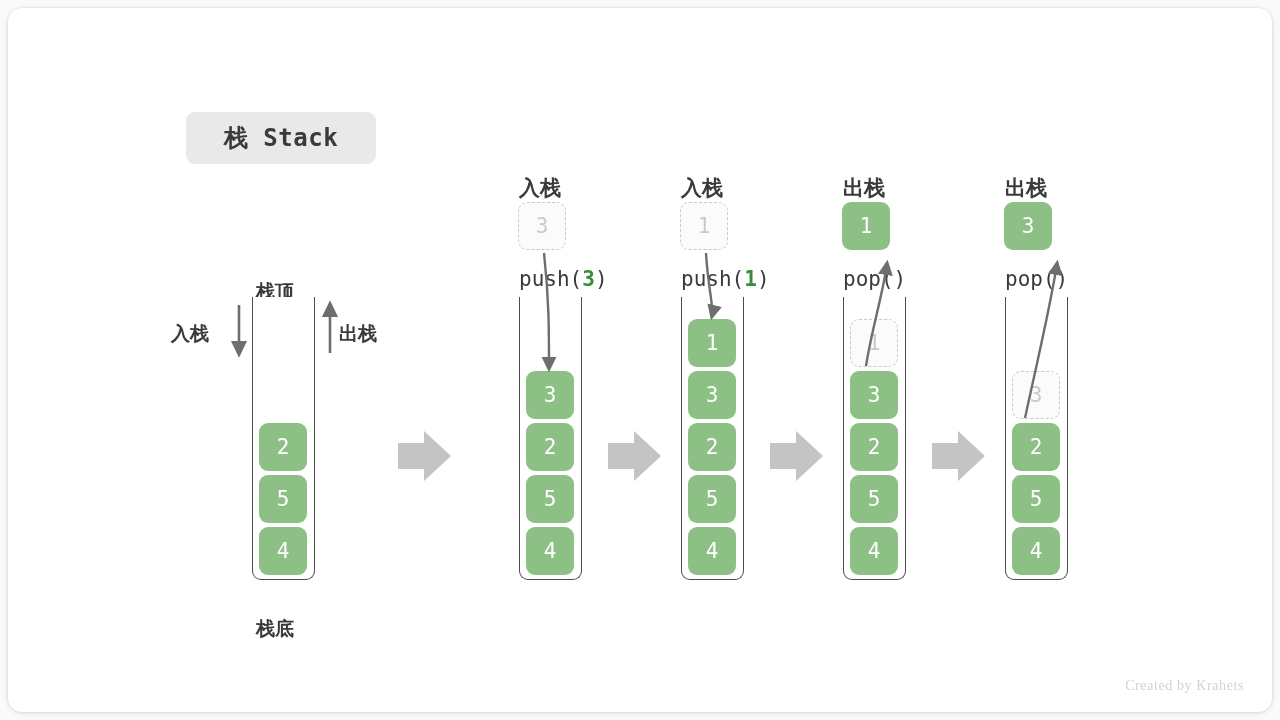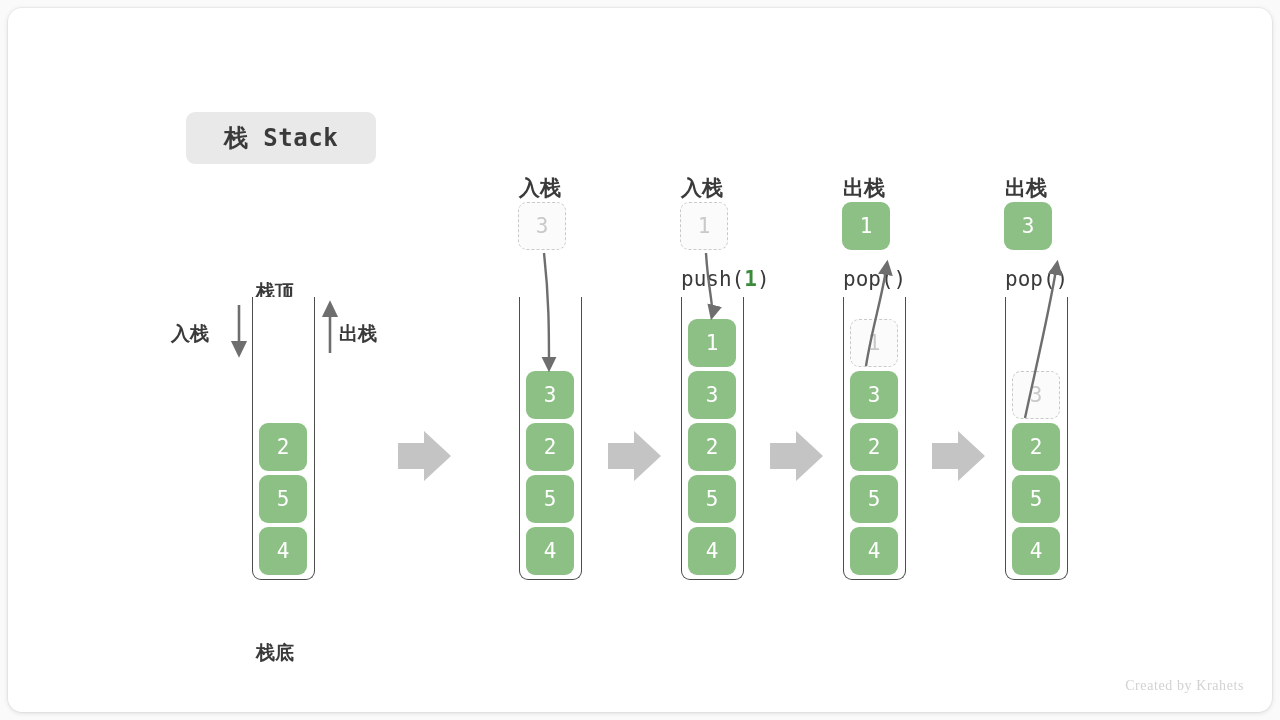--- a/index.html
+++ b/index.html
@@ -76,39 +76,40 @@
 </head>
 <body>
 
 <div class="card">
   <div class="stage">
 
     <div class="title-badge">栈 Stack</div>
 
     <div class="coltitle" style="left:511px;top:104px;">
       <div class="cn">入栈</div>
+      <div><span>push(</span><span class="num">3</span><span>)</span></div>
     </div>
 
     <div class="coltitle" style="left:673px;top:104px;">
       <div class="cn">入栈</div>
       <div><span>push(</span><span class="num">1</span><span>)</span></div>
     </div>
 
     <div class="coltitle" style="left:835px;top:104px;">
       <div class="cn">出栈</div>
       <div><span>pop(</span><span class="num"></span><span>)</span></div>
     </div>
 
     <div class="coltitle" style="left:997px;top:104px;">
       <div class="cn">出栈</div>
       <div><span>pop(</span><span class="num"></span><span>)</span></div>
     </div>
 
     <div class="lbl" style="left:248px;top:247px;margin-top:24px;">栈顶</div>
-    <div class="lbl" style="left:248px;top:608px;margin-top:24px;">栈底</div>
+    <div class="lbl" style="left:248px;top:608px;">栈底</div>
     <div class="lbl" style="left:163px;top:313px;">入栈</div>
     <div class="lbl" style="left:331px;top:313px;">出栈</div>
 
     <div class="stack" style="left:244px;top:289px;width:63px;height:283px;">
       <div class="walls"></div>
       <div class="cell solid" style="left:7px;top:126px;">2</div>
       <div class="cell solid" style="left:7px;top:178px;">5</div>
       <div class="cell solid" style="left:7px;top:230px;">4</div>
     </div>
 

